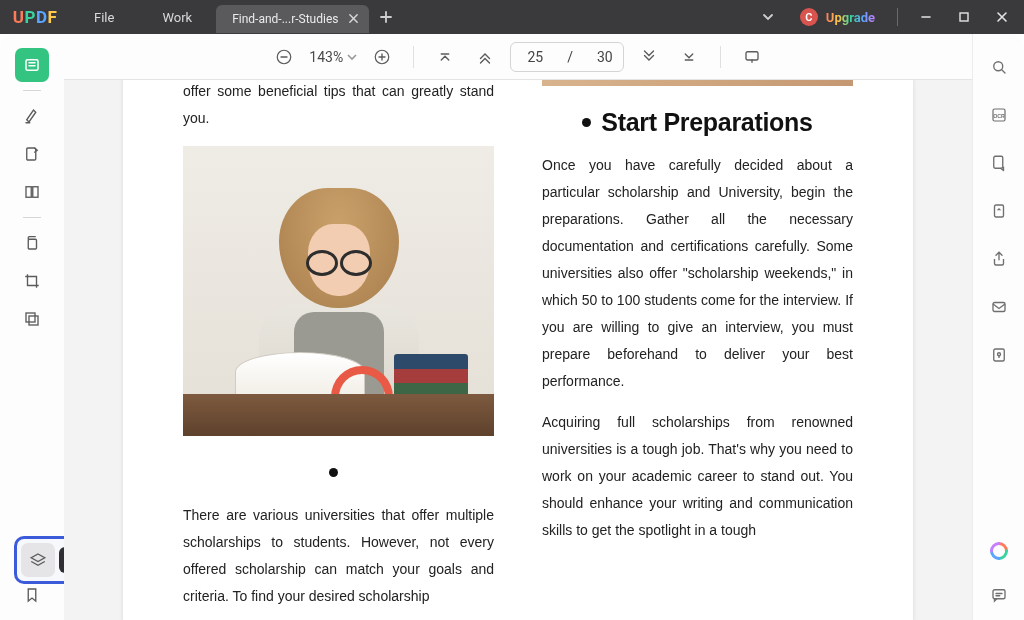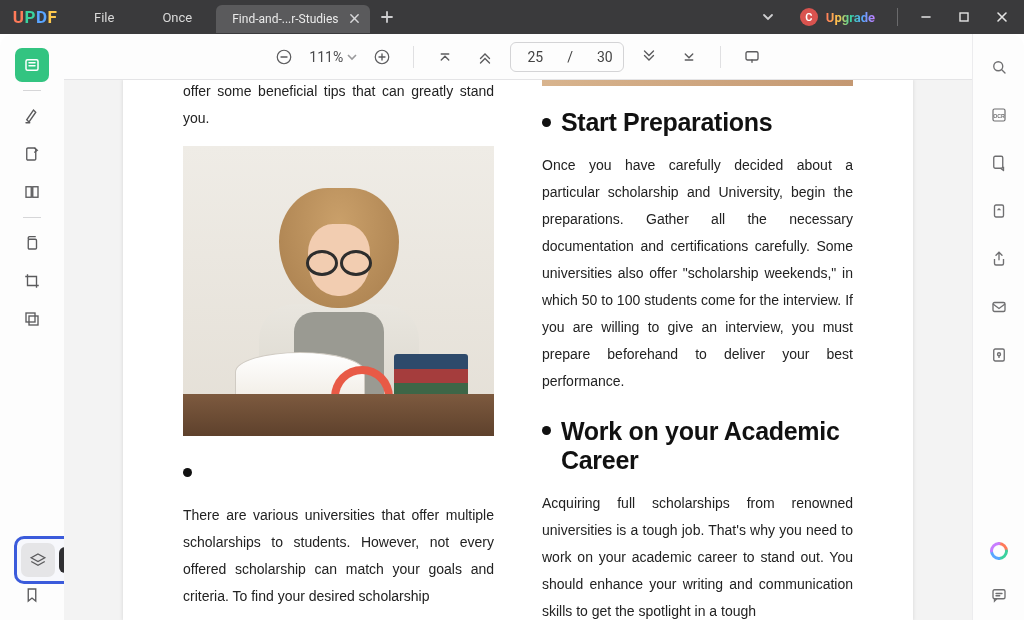--- a/index.html
+++ b/index.html
@@ -71,21 +71,21 @@
   .zoombox{display:flex;align-items:center;gap:4px;color:#4a4a4c;font-size:14px;}
   .zoom-caret{color:#9a9a9c;}
   .pagebox{display:flex;align-items:center;gap:24px;border:1px solid #d4d4d6;border-radius:6px;height:30px;padding:0 10px;color:#444;font-size:14px;}
   .pagebox .cur{min-width:22px;text-align:right;}
 
   
   .docwrap{flex:1;overflow:hidden;display:flex;justify-content:center;}
   .page{width:790px;background:var(--page-bg);box-shadow:0 1px 4px rgba(0,0,0,.12);margin-top:-2px;padding:0 60px 40px 60px;display:flex;gap:48px;font-family:Helvetica,Arial,sans-serif;}
   .col{flex:1;min-width:0;}
   .col p{font-size:14px;line-height:27px;color:#222;margin:0 0 14px 0;text-align:justify;}
-  .col h2{font-size:25px;font-weight:700;letter-spacing:-.3px;margin:22px 0 14px 0;line-height:1.18;color:#111;position:relative;}
+  .col h2{font-size:25px;font-weight:700;letter-spacing:-.3px;margin:22px 0 14px 0;line-height:1.18;color:#111;position:relative;text-align:center;}
   .bullet::before{content:"";display:inline-block;width:9px;height:9px;background:#111;border-radius:50%;margin-right:10px;vertical-align:middle;position:relative;top:-2px;}
   .indent2{padding-left:19px;}
   .imgbox{width:100%;height:290px;margin-top:2px;background:#e8e3dc;position:relative;overflow:hidden;}
   .imgbox .wall{position:absolute;inset:0;background:linear-gradient(#efece6,#e4dfd6);}
   .imgbox .desk{position:absolute;left:0;right:0;bottom:0;height:42px;background:linear-gradient(#7d5a3f,#5e412c);}
   .imgbox .book{position:absolute;bottom:38px;background:#fff;border:1px solid #d0cbc3;}
   .imgbox .book.open{left:52px;width:130px;height:46px;border-radius:60% 60% 4px 4px/24px 24px 4px 4px;background:linear-gradient(#fff,#f2eee7);}
   .imgbox .book.stack{right:26px;width:74px;height:44px;background:linear-gradient(180deg,#2e4a6b 0 33%,#a53d3d 33% 66%,#3d6647 66% 100%);border:none;border-radius:3px;}
   .imgbox .headph{position:absolute;bottom:34px;left:148px;width:62px;height:36px;border:8px solid #e85a46;border-bottom:none;border-radius:40px 40px 0 0;}
   .person{position:absolute;left:50%;transform:translateX(-50%);bottom:34px;width:180px;height:230px;}
@@ -109,21 +109,21 @@
 
 <div class="titlebar">
   <div class="logo">
     <span class="u">U</span>
         <span class="p">P</span>
         <span class="d">D</span>
         <span class="f">F</span>
   </div>
   <div class="menubar">
     <div class="item">File</div>
-    <div class="item">Once</div>
+    <div class="item">Work</div>
   </div>
   <div class="tabstrip">
     <div class="tab">
       <span>Find-and-...r-Studies</span>
       <span class="close">
         <svg viewBox="0 0 12 12">
               <path d="M2 2l8 8M10 2l-8 8" stroke="#d7d7d9" stroke-width="1.6" stroke-linecap="round"></path>
             </svg>
       </span>
     </div>
@@ -234,21 +234,21 @@
 
   <div class="center">
     <div class="toolbar">
       <div class="tbtn">
         <svg class="ic" viewBox="0 0 24 24">
               <circle cx="12" cy="12" r="9" fill="none" stroke="currentColor" stroke-width="1.6"></circle>
               <path d="M8 12h8" stroke="currentColor" stroke-width="1.8" stroke-linecap="round"></path>
             </svg>
       </div>
       <div class="zoombox">
-        <span>111%</span>
+        <span>143%</span>
         <span class="zoom-caret">
           <svg width="10" height="10" viewBox="0 0 10 10">
                 <path d="M1 3l4 4 4-4" stroke="currentColor" stroke-width="1.6" fill="none"></path>
               </svg>
         </span>
       </div>
       <div class="tbtn">
         <svg class="ic" viewBox="0 0 24 24">
               <circle cx="12" cy="12" r="9" fill="none" stroke="currentColor" stroke-width="1.6"></circle>
               <path d="M8 12h8M12 8v8" stroke="currentColor" stroke-width="1.8" stroke-linecap="round"></path>
@@ -309,24 +309,20 @@
             <div class="desk"></div>
           </div>
           <h2><span class="bullet"></span></h2>
           <p>There are various universities that offer multiple scholarships to students. However, not every offered scholarship can match your goals and criteria. To find your desired scholarship</p>
         </div>
 
         <div class="col">
           <div class="topstrip"></div>
           <h2><span class="bullet"></span><span>Start Preparations</span></h2>
           <p>Once you have carefully decided about a particular scholarship and University, begin the preparations. Gather all the necessary documentation and certifications carefully. Some universities also offer "scholarship weekends," in which 50 to 100 students come for the interview. If you are willing to give an interview, you must prepare beforehand to deliver your best performance.</p>
-          <h2>
-            <span class="bullet"></span><span>Work on your Academic</span><br>
-            <span class="indent2">Career</span>
-          </h2>
           <p>Acquiring full scholarships from renowned universities is a tough job. That's why you need to work on your academic career to stand out. You should enhance your writing and communication skills to get the spotlight in a tough</p>
         </div>
       </div>
     </div>
   </div>
 
   <div class="sidebar-r">
     <div class="btn">
       <svg class="ic" viewBox="0 0 24 24">
             <circle cx="11" cy="11" r="6" fill="none" stroke="currentColor" stroke-width="1.8"></circle>

